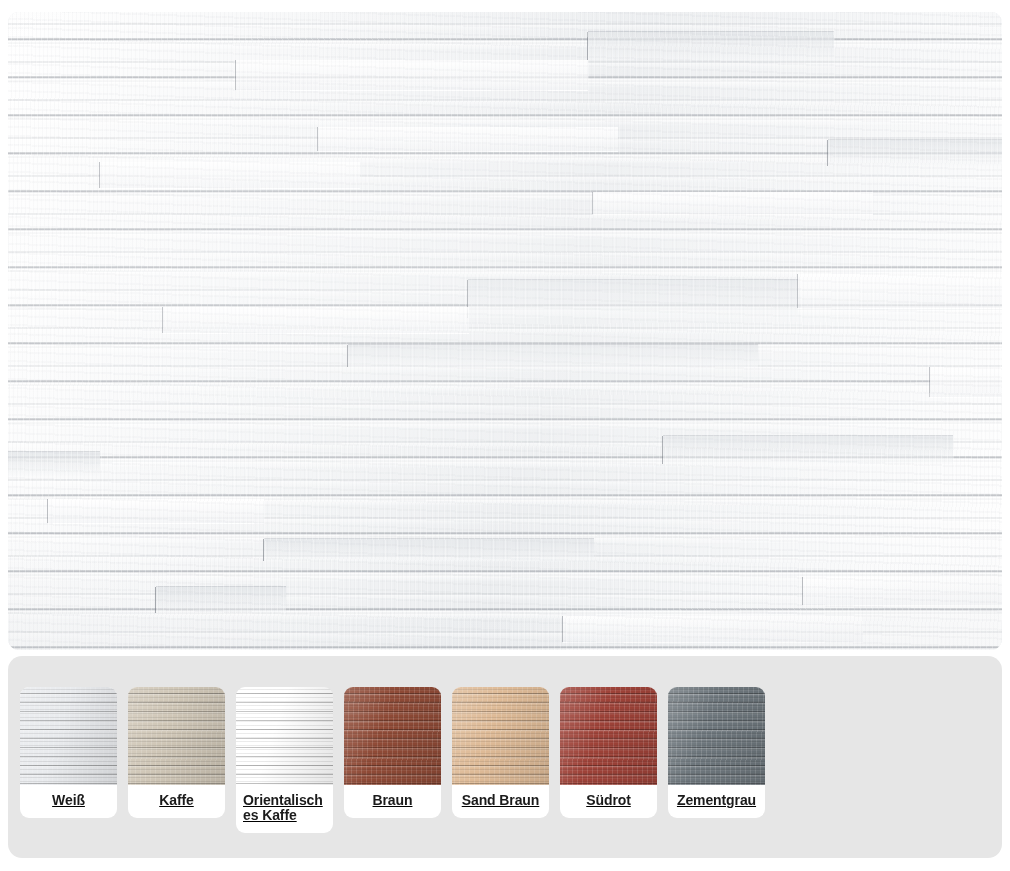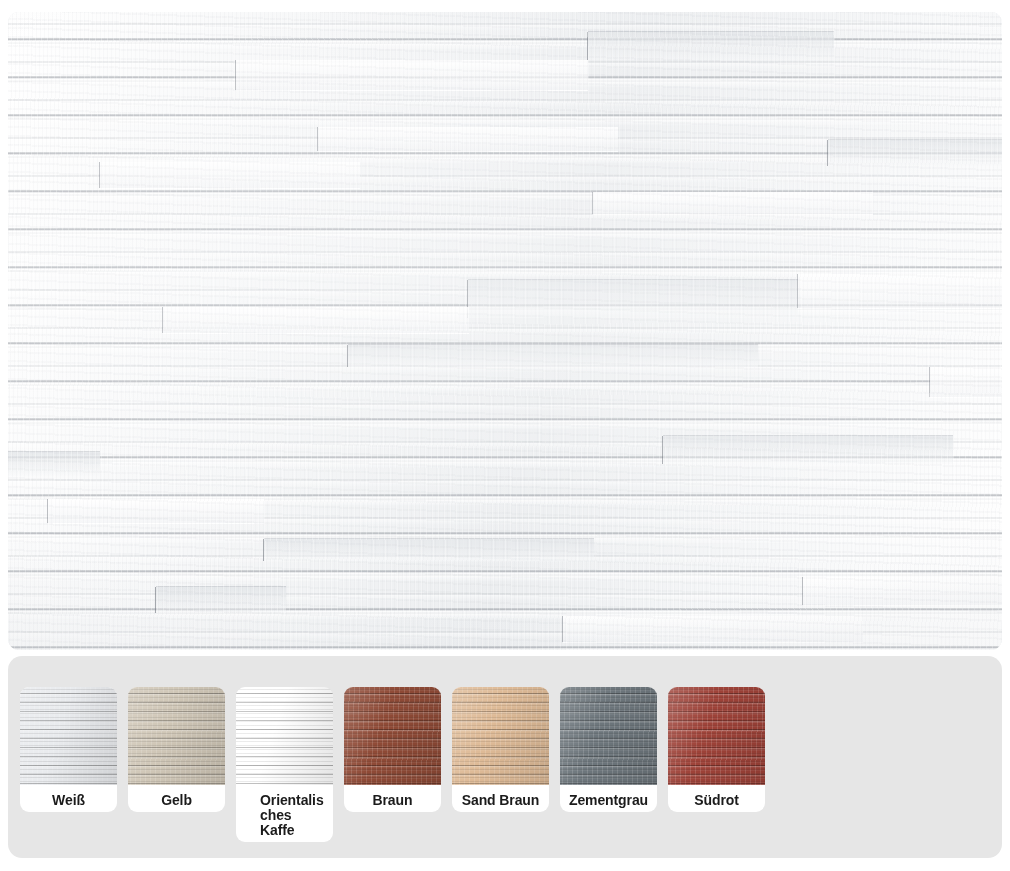--- a/index.html
+++ b/index.html
@@ -71,23 +71,25 @@
     position:absolute;left:8px;top:656px;width:994px;height:202px;
     background:#e6e6e6;border-radius:14px;box-sizing:border-box;
   }
   .swatch-strip{
     position:absolute;left:12px;top:31px;right:12px;
     display:flex;align-items:flex-start;gap:11px;
   }
   .swatch-card{
     width:97px;flex:0 0 97px;
     background:#ffffff;border-radius:9px;
+    padding-bottom:6px;
     box-sizing:border-box;
     cursor:pointer;
     box-shadow:0 0 0 0 rgba(0,0,0,0);
+    text-decoration:underline;
   }
   .swatch-thumb{
     height:98px;width:97px;border-radius:9px 9px 0 0;
     position:relative;overflow:hidden;display:block;
   }
   .swatch-thumb .tex{
     position:absolute;inset:0;
     background-image:
       repeating-linear-gradient(to bottom,
         rgba(0,0,0,0.00) 0px, rgba(0,0,0,0.00) 6px,
@@ -103,21 +105,21 @@
     position:absolute;inset:0;
     background:linear-gradient(108deg, rgba(255,255,255,0.18) 0%, rgba(255,255,255,0) 40%, rgba(0,0,0,0.10) 100%);
   }
   .swatch-label{
     display:block;
     padding:8px 6px 4px 6px;
     font-size:14px;font-weight:bold;color:#1b1b1b;
     text-align:center;line-height:15px;letter-spacing:-0.1px;
     word-wrap:break-word;
   }
-  .swatch-card.wrap .swatch-label{text-align:left;padding-left:7px;margin-left:17px;}
+  .swatch-card.wrap .swatch-label{text-align:left;padding-left:7px;}
 </style>
 </head>
 <body>
 
 <div class="app">
 
   <div class="preview-wrap">
     <div class="preview"></div>
     <div class="preview-blocks">
       <div class="blk" style="left:228px; top:48px;  width:352px; height:30px;"></div>
@@ -150,21 +152,21 @@
             <div class="tex"></div>
             <div class="shade"></div>
           </div>
           <span class="swatch-label">Weiß</span>
         </div>
         <div class="swatch-card">
           <div class="swatch-thumb" style="background: rgb(207, 198, 182);">
             <div class="tex"></div>
             <div class="shade"></div>
           </div>
-          <span class="swatch-label">Gelb</span>
+          <span class="swatch-label">Kaffe</span>
         </div>
         <div class="swatch-card wrap">
           <div class="swatch-thumb">
             <div class="tex"></div>
             <div class="shade"></div>
           </div>
           <span class="swatch-label">Orientalisches Kaffe</span>
         </div>
         <div class="swatch-card">
           <div class="swatch-thumb" style="background: rgb(143, 74, 54);">
@@ -174,29 +176,29 @@
           <span class="swatch-label">Braun</span>
         </div>
         <div class="swatch-card">
           <div class="swatch-thumb" style="background: rgb(222, 186, 150);">
             <div class="tex"></div>
             <div class="shade"></div>
           </div>
           <span class="swatch-label">Sand Braun</span>
         </div>
         <div class="swatch-card">
+          <div class="swatch-thumb" style="background: rgb(158, 66, 56);">
+            <div class="tex"></div>
+            <div class="shade"></div>
+          </div>
+          <span class="swatch-label">Südrot</span>
+        </div>
+        <div class="swatch-card">
           <div class="swatch-thumb" style="background: rgb(109, 118, 124);">
             <div class="tex"></div>
             <div class="shade"></div>
           </div>
           <span class="swatch-label">Zementgrau</span>
-        </div>
-        <div class="swatch-card">
-          <div class="swatch-thumb" style="background: rgb(158, 66, 56);">
-            <div class="tex"></div>
-            <div class="shade"></div>
-          </div>
-          <span class="swatch-label">Südrot</span>
         </div>
       </div>
   </div>
 
 </div>
 
 </body></html>

